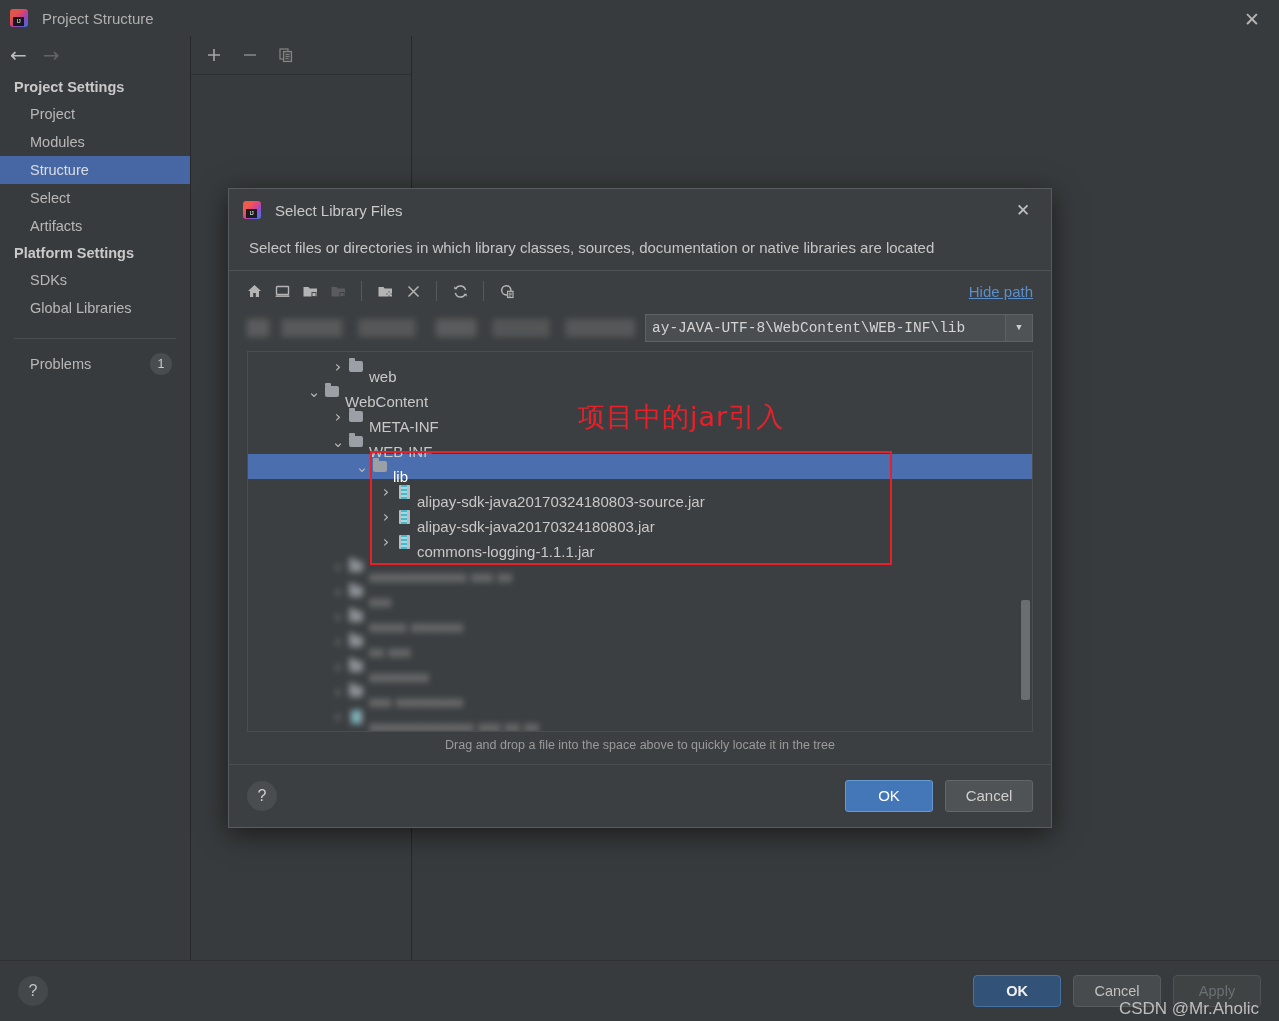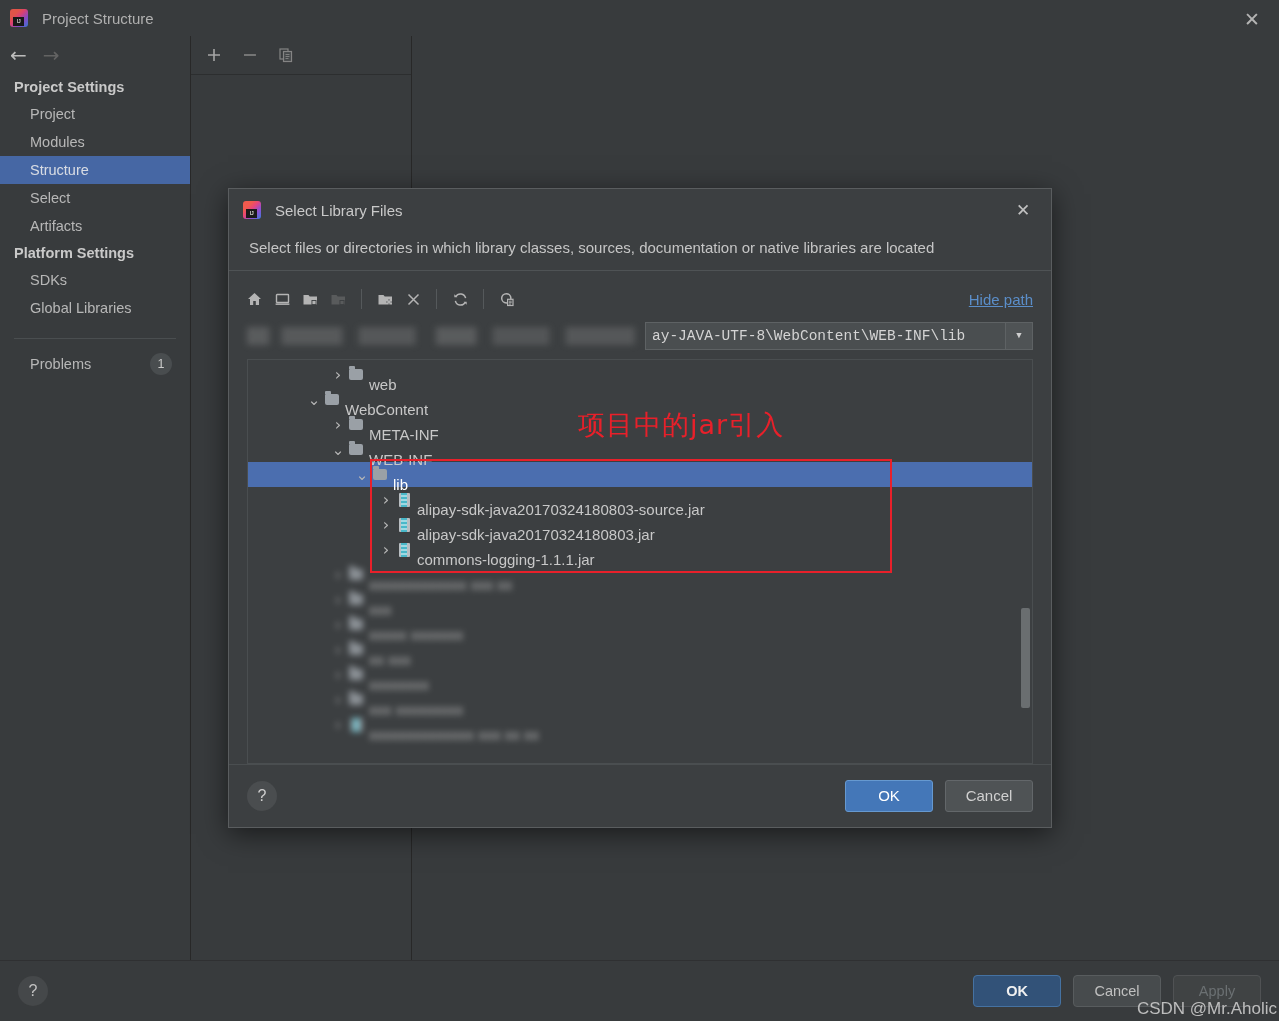--- a/index.html
+++ b/index.html
@@ -223,21 +223,21 @@
   .btn.primary {
     background: #365880;
     border: 1px solid #4a7aad;
     color: #ffffff;
     font-weight: bold;
   }
   .btn.disabled { color: #72777a; border-color: #55585a; background: #454849; cursor: default;}
 
   #watermark {
     position: absolute;
-    right: 2px;
+    right: 20px;
     bottom: 2px;
     font-size: 17px;
     color: #d8d8d8;
     opacity: 0.9;
     pointer-events: none;
   }
 
   
   #dialog-scrim { position: absolute; inset: 0; background: rgba(0,0,0,0.06); }
   #dialog {
@@ -276,21 +276,21 @@
     font-size: 17px;
     color: #c0c0c0;
     cursor: pointer;
     font-family: "DejaVu Sans", sans-serif;
   }
   #dlg-subtitle {
     font-size: 15px;
     color: #c6c6c6;
     padding: 8px 20px 14px 20px;
     border-bottom: 1px solid #4f5355;
-    margin: 0 0 8px 0;
+    margin: 0 0 0 0;
   }
   #dlg-toolbar {
     height: 40px;
     flex: 0 0 40px;
     display: flex;
     align-items: center;
     padding: 0 18px 0 14px;
     gap: 6px;
   }
   .tb-sep {
@@ -738,20 +738,21 @@
           </div>
           <div class="tree-label">xxxxxxxxxxxxxx xxx xx xx</div>
         </div>
         <div class="tree-row blur-row" style="padding-left: 82px;"></div>
       </div>
     <div id="red-box" style="left: 122px; top: 99px; width: 518px; height: 110px; border-color: rgb(232, 32, 42);"></div>
     <div id="annotation" style="left: 330px; top: 47px; color: rgb(232, 32, 42);">项目中的jar引入</div>
     <div id="tree-scrollbar"></div>
   </div>
 
+  <div id="dlg-hint">Drag and drop a file into the space above to quickly locate it in the tree</div>
 
   <div id="dlg-bottom">
     <div class="round-help">?</div>
     <div id="dlg-buttons">
       <div class="dlg-btn primary">OK</div>
       <div class="dlg-btn normal">Cancel</div>
     </div>
   </div>
 </div>
 

